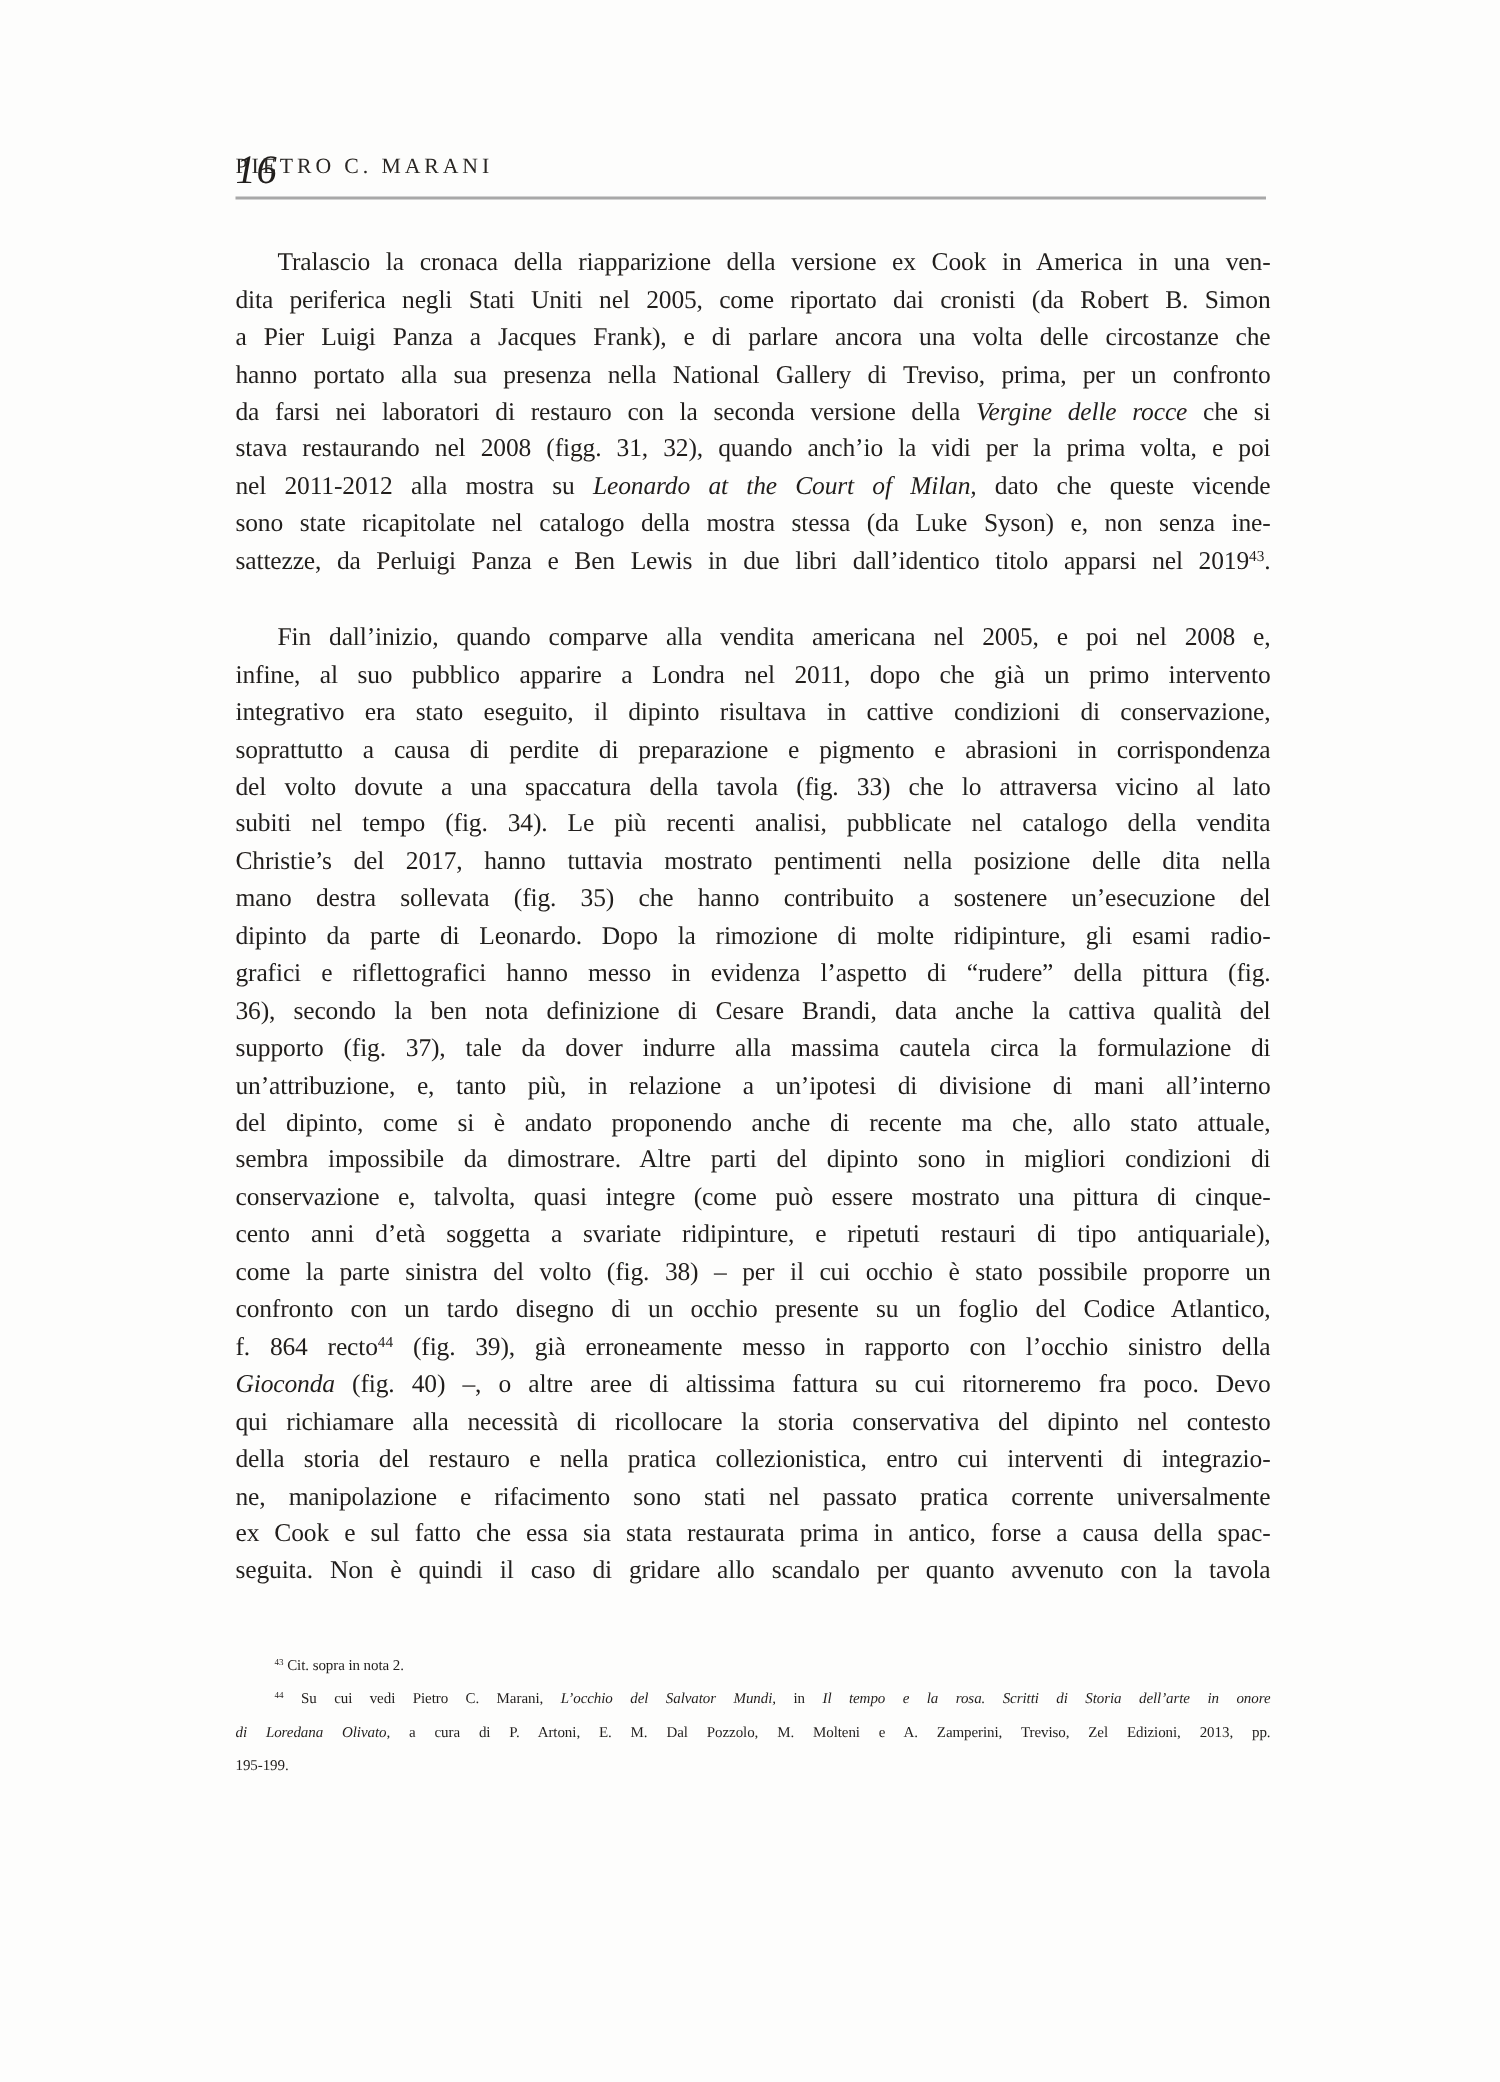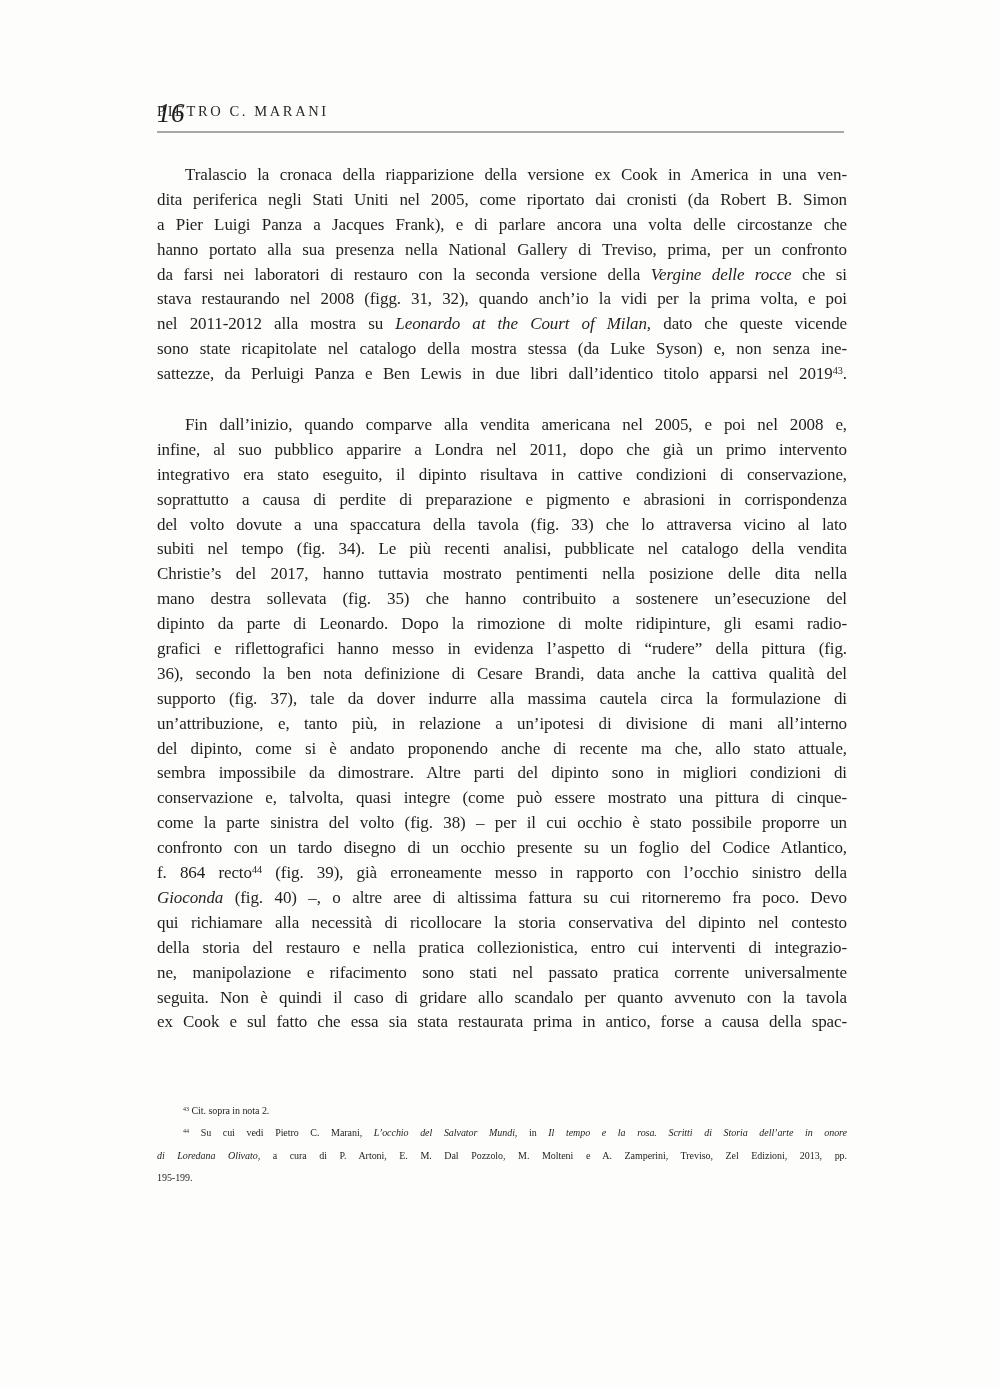--- a/index.html
+++ b/index.html
@@ -119,29 +119,30 @@
       <div class="line"><span>Christie’s del 2017, hanno tuttavia mostrato pentimenti nella posizione delle dita nella</span></div>
       <div class="line"><span>mano destra sollevata (fig. 35) che hanno contribuito a sostenere un’esecuzione del</span></div>
       <div class="line"><span>dipinto da parte di Leonardo. Dopo la rimozione di molte ridipinture, gli esami radio-</span></div>
       <div class="line"><span>grafici e riflettografici hanno messo in evidenza l’aspetto di “rudere” della pittura (fig.</span></div>
       <div class="line"><span>36), secondo la ben nota definizione di Cesare Brandi, data anche la cattiva qualità del</span></div>
       <div class="line"><span>supporto (fig. 37), tale da dover indurre alla massima cautela circa la formulazione di</span></div>
       <div class="line"><span>un’attribuzione, e, tanto più, in relazione a un’ipotesi di divisione di mani all’interno</span></div>
       <div class="line"><span>del dipinto, come si è andato proponendo anche di recente ma che, allo stato attuale,</span></div>
       <div class="line"><span>sembra impossibile da dimostrare. Altre parti del dipinto sono in migliori condizioni di</span></div>
       <div class="line"><span>conservazione e, talvolta, quasi integre (come può essere mostrato una pittura di cinque-</span></div>
+      <div class="line"><span>cento anni d’età soggetta a svariate ridipinture, e ripetuti restauri di tipo antiquariale),</span></div>
       <div class="line"><span>come la parte sinistra del volto (fig. 38) – per il cui occhio è stato possibile proporre un</span></div>
       <div class="line"><span>confronto con un tardo disegno di un occhio presente su un foglio del Codice Atlantico,</span></div>
       <div class="line"><span>f. 864 recto</span><sup>44</sup><span> (fig. 39), già erroneamente messo in rapporto con l’occhio sinistro della</span></div>
       <div class="line"><em>Gioconda</em><span> (fig. 40) –, o altre aree di altissima fattura su cui ritorneremo fra poco. Devo</span></div>
       <div class="line"><span>qui richiamare alla necessità di ricollocare la storia conservativa del dipinto nel contesto</span></div>
       <div class="line"><span>della storia del restauro e nella pratica collezionistica, entro cui interventi di integrazio-</span></div>
       <div class="line"><span>ne, manipolazione e rifacimento sono stati nel passato pratica corrente universalmente</span></div>
+      <div class="line"><span>ex Cook e sul fatto che essa sia stata restaurata prima in antico, forse a causa della spac-</span></div>
       <div class="line"><span>seguita. Non è quindi il caso di gridare allo scandalo per quanto avvenuto con la tavola</span></div>
-      <div class="line"><span>ex Cook e sul fatto che essa sia stata restaurata prima in antico, forse a causa della spac-</span></div>
     </div>
   </div>
 
 <div class="content footnotes" id="footnotes">
     <div class="note">
       <div class="line left ind"><sup>43</sup><span> Cit. sopra in nota 2.</span></div>
     </div>
     <div class="note">
       <div class="line ind"><sup>44</sup><span> Su cui vedi Pietro C. Marani, </span><em>L’occhio del Salvator Mundi,</em><span> in </span><em>Il tempo e la rosa. Scritti di Storia dell’arte in onore</em></div>
       <div class="line"><em>di Loredana Olivato,</em><span> a cura di P. Artoni, E. M. Dal Pozzolo, M. Molteni e A. Zamperini, Treviso, Zel Edizioni, 2013, pp.</span></div>

